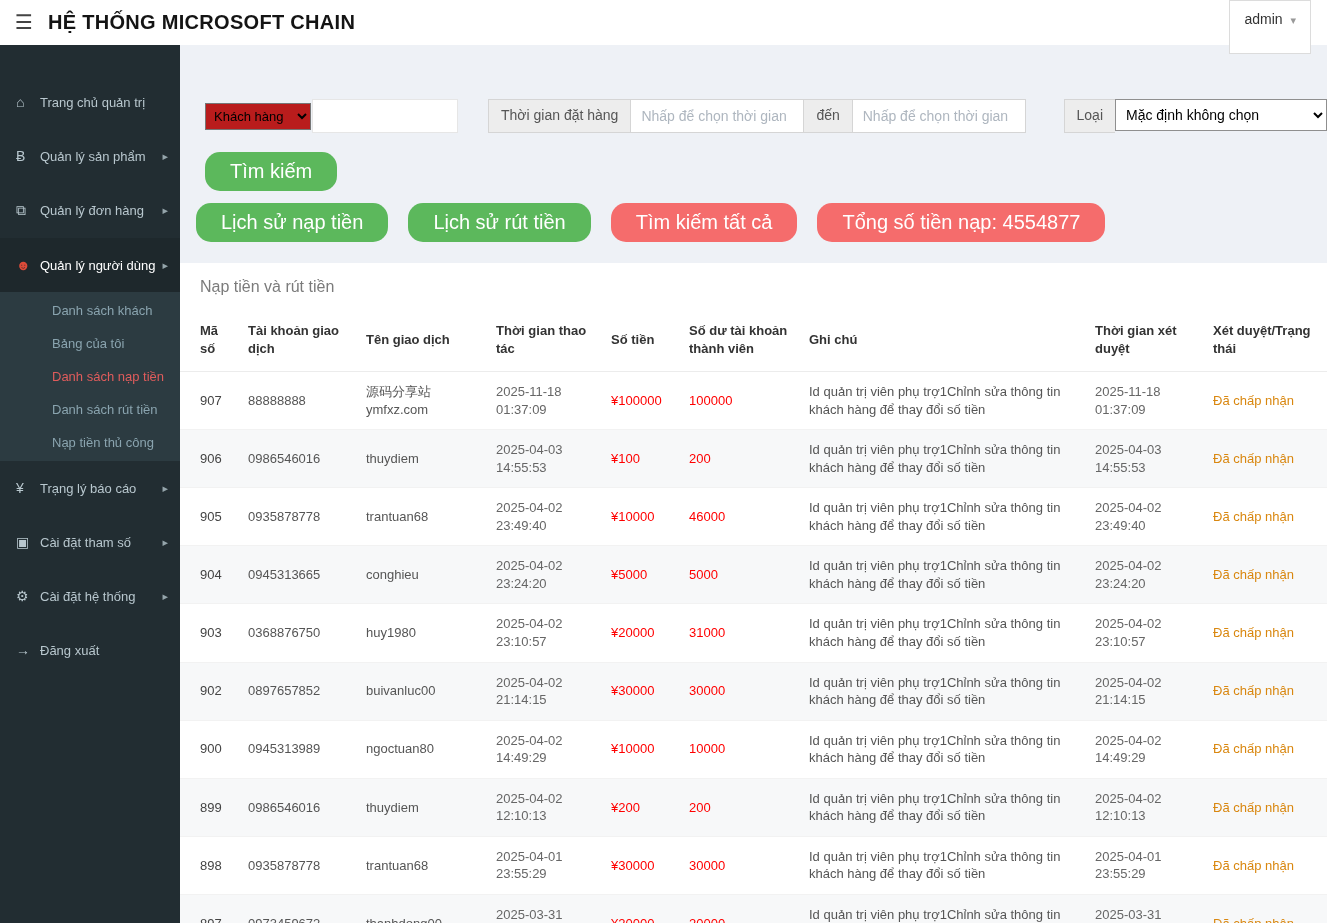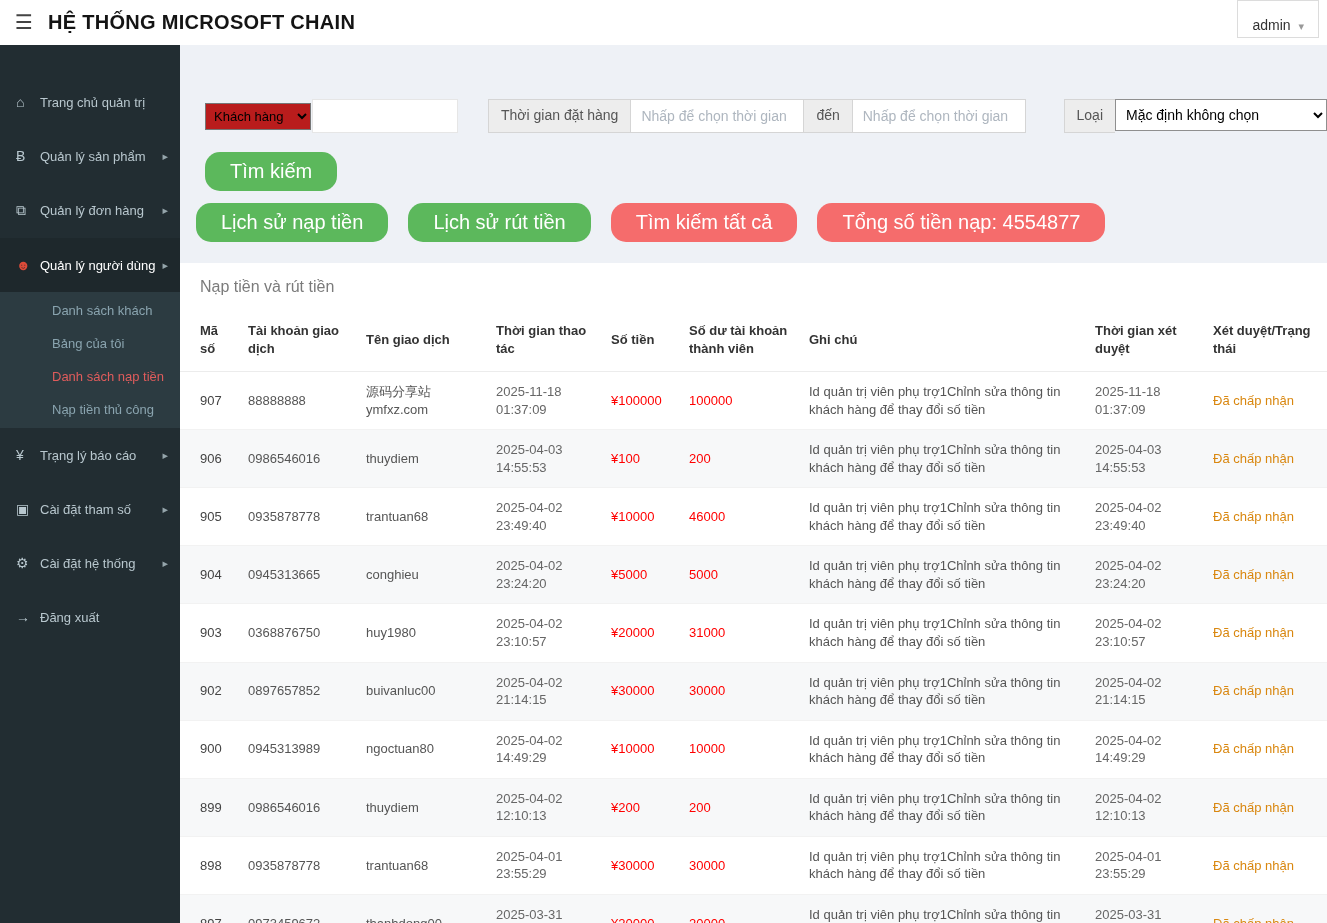--- a/index.html
+++ b/index.html
@@ -4,22 +4,22 @@
 <style>
   * { box-sizing: border-box; margin: 0; padding: 0; }
   html,body { background:#fff; }
   body { font-family:"Liberation Sans","DejaVu Sans",sans-serif; color:#333; }
   .viewport { width:1327px; height:923px; overflow:hidden; position:relative; background:#eef1f6; }
 
   
   .topbar { height:45px; background:#fff; display:flex; align-items:center; position:relative; z-index:5; }
   .hamburger { padding:0 15px; font-size:20px; color:#444; cursor:pointer; line-height:45px; }
   .brand { font-size:20px; font-weight:600; color:#141414; letter-spacing:.3px; }
-  .user-box { position:absolute; top:0; right:8px; height:38px; background:#fff; border:1px solid #dcdcdc;
-              padding:16px 14px; font-size:14px; color:#333; cursor:pointer; white-space:nowrap; }
+  .user-box { position:absolute; top:0; right:16px; height:54px; background:#fff; border:1px solid #dcdcdc;
+              padding:10px 14px; font-size:14px; color:#333; cursor:pointer; white-space:nowrap; }
   .user-box .caret { font-size:11px; color:#999; margin-left:4px; }
 
   
   .app { display:flex; align-items:stretch; min-height:878px; }
   .sidebar { width:180px; flex-shrink:0; background:#222d32; padding-top:30px; }
   .content { flex:1; background:#eef1f6; min-width:0; }
 
   
   .menu-item { display:flex; align-items:center; padding:19px 12px 19px 16px; color:#b8c7ce;
                font-size:13px; cursor:pointer; }
@@ -112,20 +112,21 @@
       <div class="menu-item active">
         <span class="mi-icon">☻</span>
         <span>Quản lý người dùng</span>
         <span class="mi-arrow">▸</span>
       </div>
 
       <div class="submenu">
         <div class="submenu-item">Danh sách khách</div>
         <div class="submenu-item">Bảng của tôi</div>
         <div class="submenu-item active">Danh sách nạp tiền</div>
+        <div class="submenu-item">Danh sách rút tiền</div>
         <div class="submenu-item">Nạp tiền thủ công</div>
       </div>
 
       <div class="menu-item">
         <span class="mi-icon">¥</span>
         <span>Trạng lý báo cáo</span>
         <span class="mi-arrow">▸</span>
       </div>
 
       <div class="menu-item">

